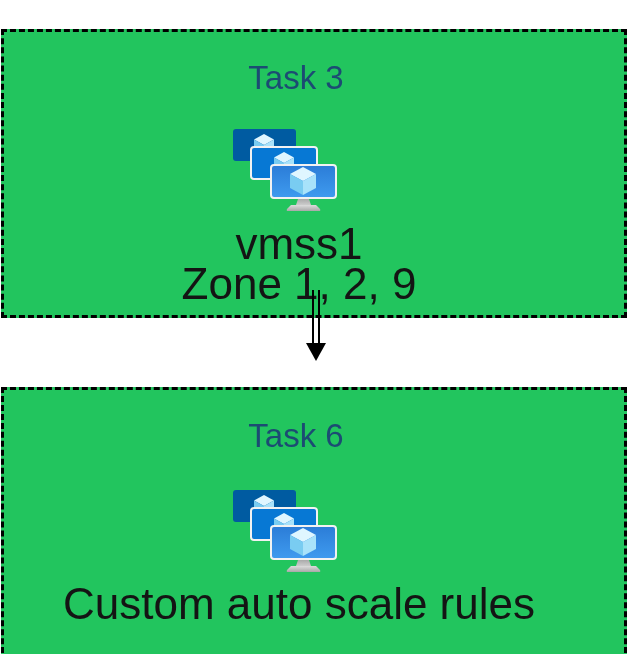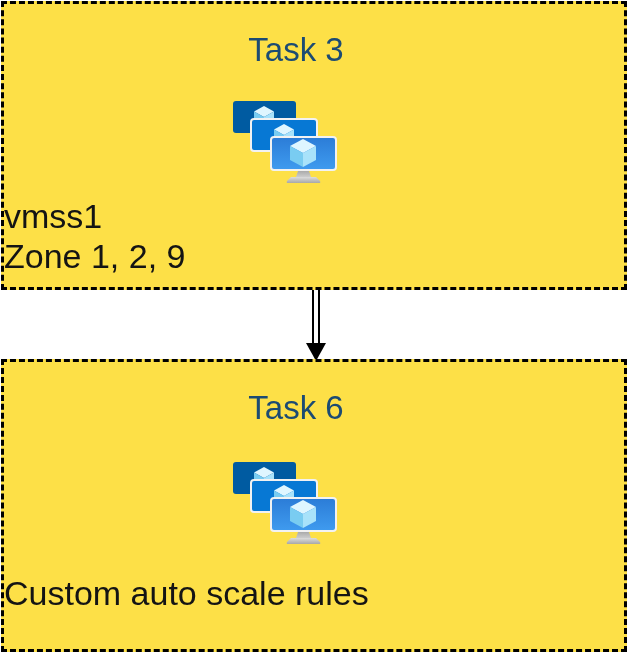--- a/index.html
+++ b/index.html
@@ -2,37 +2,37 @@
 <html><head>
 <meta charset="utf-8">
 <style>
   html,body{margin:0;padding:0;background:#ffffff;}
   .canvas{
     position:relative;width:628px;height:654px;background:#ffffff;
     font-family:"Liberation Sans",sans-serif;overflow:hidden;
   }
   .task-box{
     position:absolute;left:1px;width:626px;box-sizing:border-box;
-    background:#fde047;border:3px dashed #000000;
+    background:#22c55e;border:3px dashed #000000;margin-top:28px;
   }
   .box1{top:1px;height:289px;}
   .box2{top:359px;height:293px;}
   .task-title{
     position:absolute;top:26px;left:0;width:584px;text-align:center;
     font-size:33px;line-height:40px;color:#1c4b73;white-space:nowrap;
   }
   .icon-wrap{position:absolute;width:104px;height:84px;left:229px;}
   .box1 .icon-wrap{top:97px;}
   .box2 .icon-wrap{top:100px;}
   .task-lines{
-    position:absolute;left:0;width:590px;text-align:left;
-    font-size:34px;line-height:40px;color:#141414;white-space:nowrap;
+    position:absolute;left:0;width:590px;text-align:center;
+    font-size:44px;line-height:40px;color:#141414;white-space:nowrap;
   }
   .box1 .task-lines{top:192px;}
-  .box2 .task-lines{top:211px;}
+  .box2 .task-lines{top:194px;}
   .connector{position:absolute;left:300px;top:289px;width:32px;height:72px;}
   .defs-holder{position:absolute;width:0;height:0;overflow:hidden;}
 </style>
 </head>
 <body>
 
 <svg class="defs-holder" aria-hidden="true">
   <defs>
     <linearGradient id="gradFront" x1="0" y1="0" x2="0" y2="1">
       <stop offset="0" stop-color="#2b7cd7"></stop>

